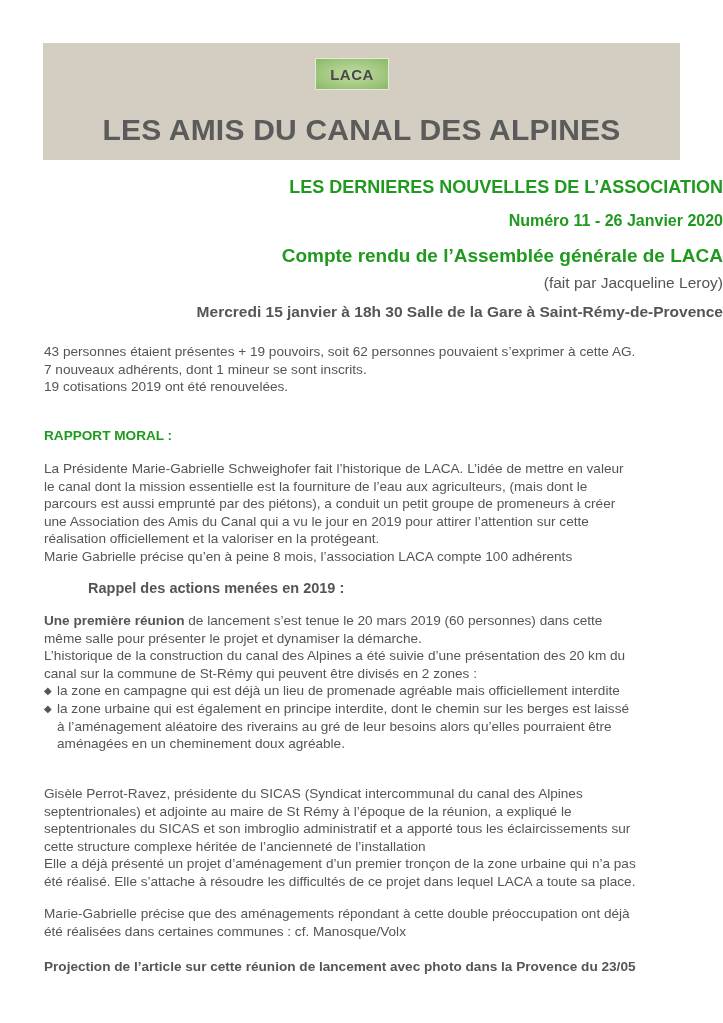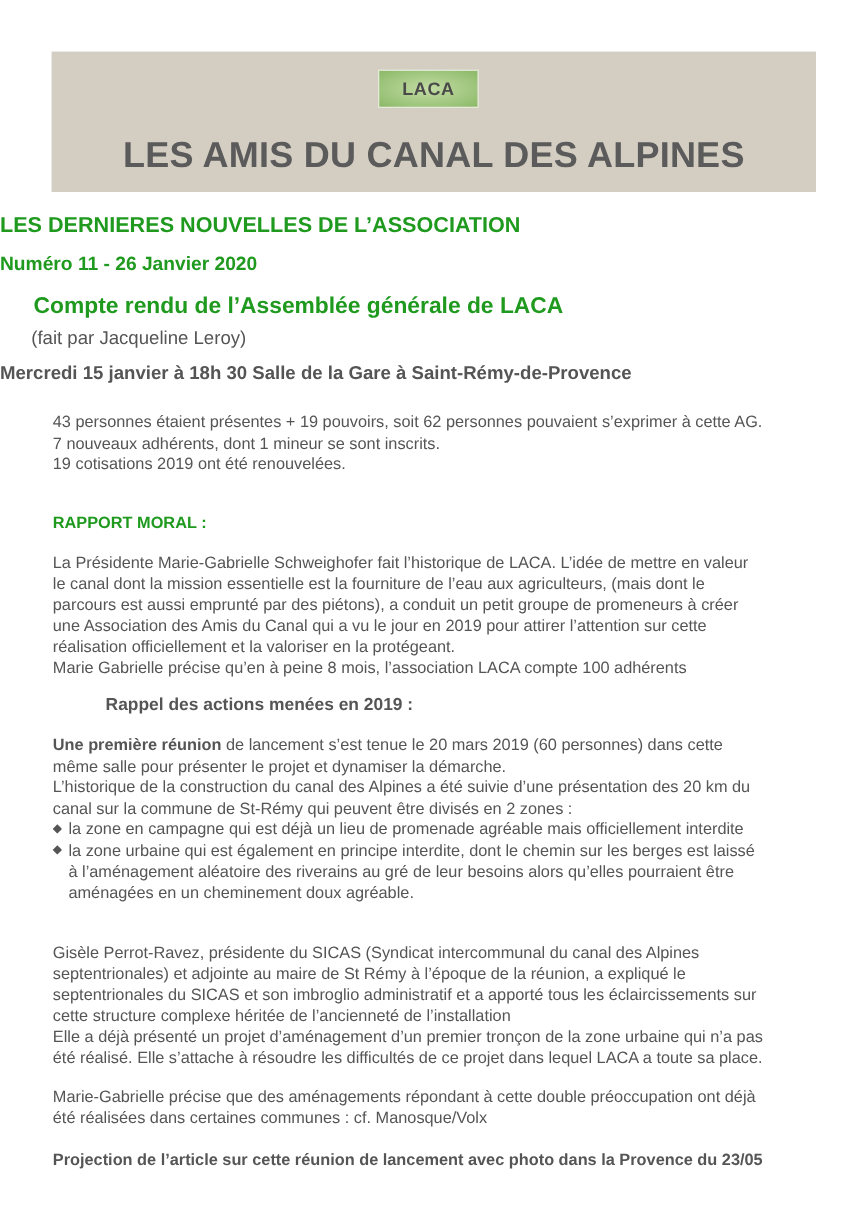--- a/index.html
+++ b/index.html
@@ -1,27 +1,27 @@
 <!DOCTYPE html>
 <html><head>
 <meta charset="utf-8">
 <style>
   html, body { margin: 0; padding: 0; background: #ffffff; }
   body { width: 723px; height: 1023px; position: relative; overflow: hidden;
          font-family: "Liberation Sans", sans-serif; color: #555555; }
   .banner { position: absolute; left: 43px; top: 43px; width: 637px; height: 117px;
             background: #d3cdc2; }
-  .logo { position: absolute; left: 272px; top: 15px; width: 84px; height: 32px;
+  .logo { position: absolute; left: 272px; top: 15px; width: 74px; height: 32px;
           background: radial-gradient(ellipse at center, #c3dca4 0%, #9cc47a 70%, #8ab866 100%);
           border: 1px solid #e3ead7; box-sizing: border-box;
           display: flex; align-items: center; justify-content: center;
           font-weight: bold; font-size: 15px; color: #4a4a4a; letter-spacing: 0.5px; }
   .banner-title { position: absolute; left: 0; right: 0; top: 70px; text-align: center;
                   font-weight: bold; font-size: 30px; color: #5b5b5b; letter-spacing: 0.2px; }
-  .center { position: absolute; left: 0; right: 0; text-align: left; }
+  .center { position: absolute; left: 0; right: 0; text-align: right; }
   .green { color: #1f9a1f; font-weight: bold; }
   .h1 { top: 177px; font-size: 18px; }
   .h2 { top: 212px; font-size: 16px; }
   .h3 { top: 245px; font-size: 19px; padding-left: 28px; }
   .h4 { top: 274px; font-size: 15.5px; color: #555555; padding-left: 26px; }
   .h5 { top: 303px; font-size: 15.5px; font-weight: bold; color: #555555; }
   .block { position: absolute; left: 44px; width: 650px; font-size: 13.6px; line-height: 17.6px; color: #555555; }
   .block p { margin: 0; }
   .section-label { position: absolute; left: 44px; font-size: 13.6px; font-weight: bold; color: #1f9a1f; }
   .subhead { position: absolute; left: 44px; font-size: 14.5px; font-weight: bold; color: #555555; }

